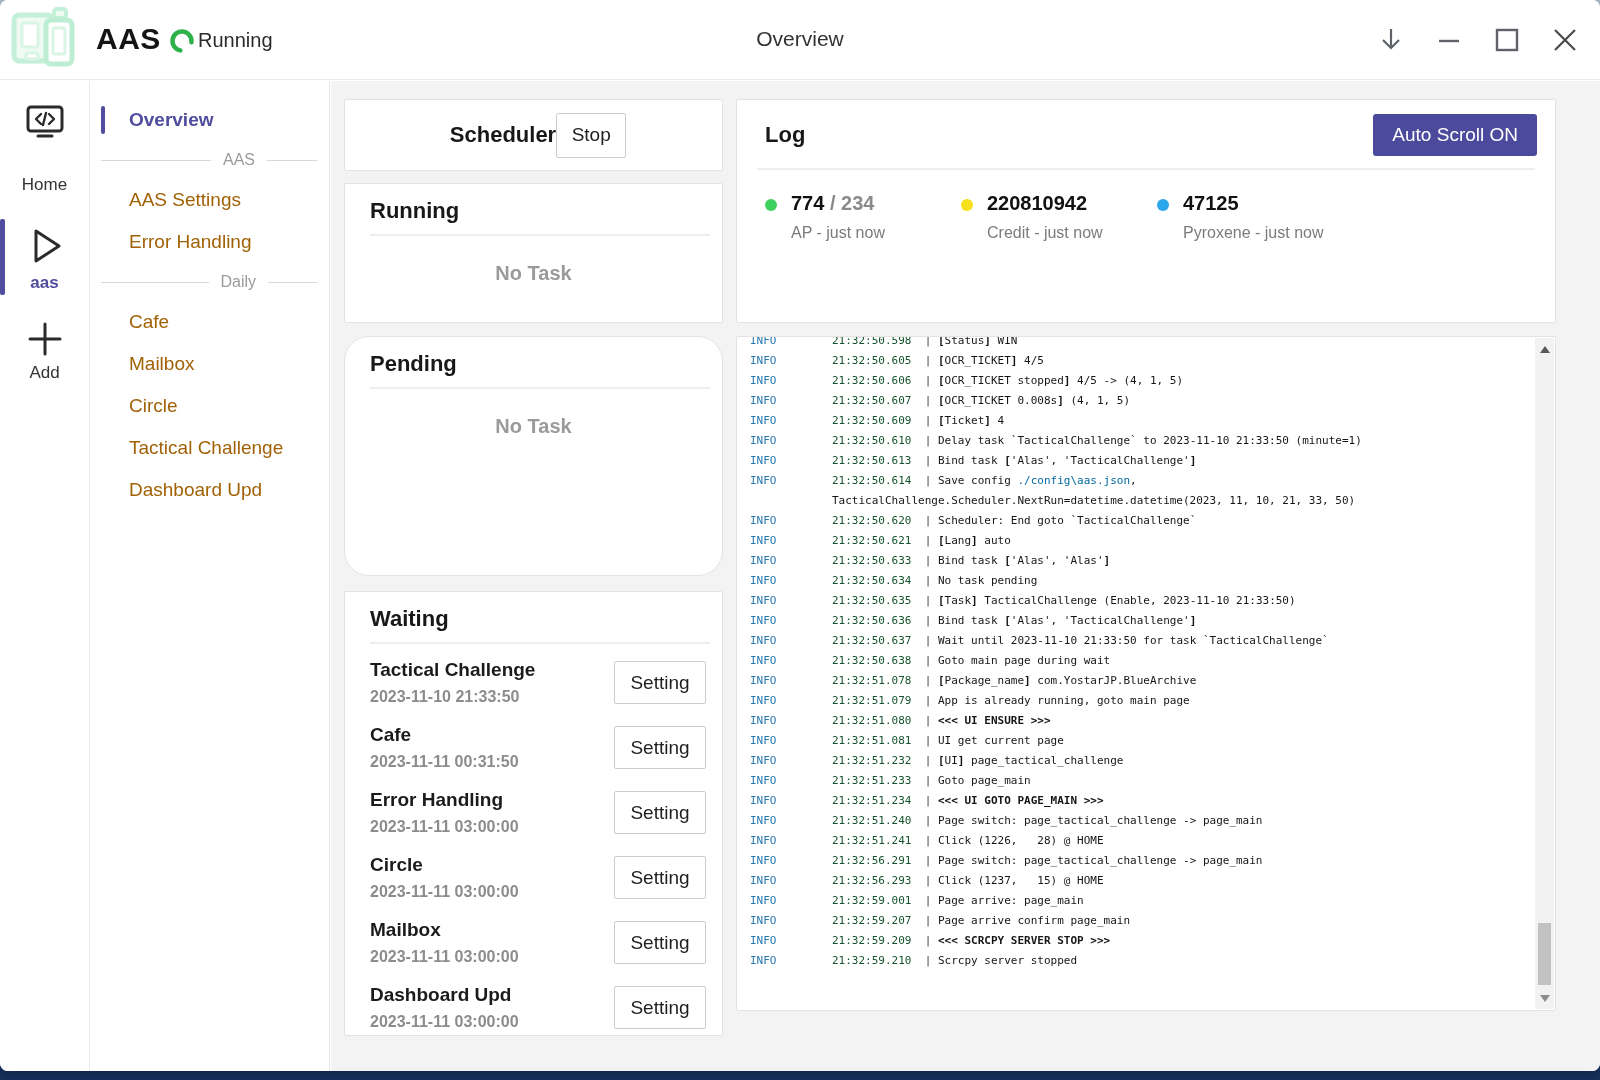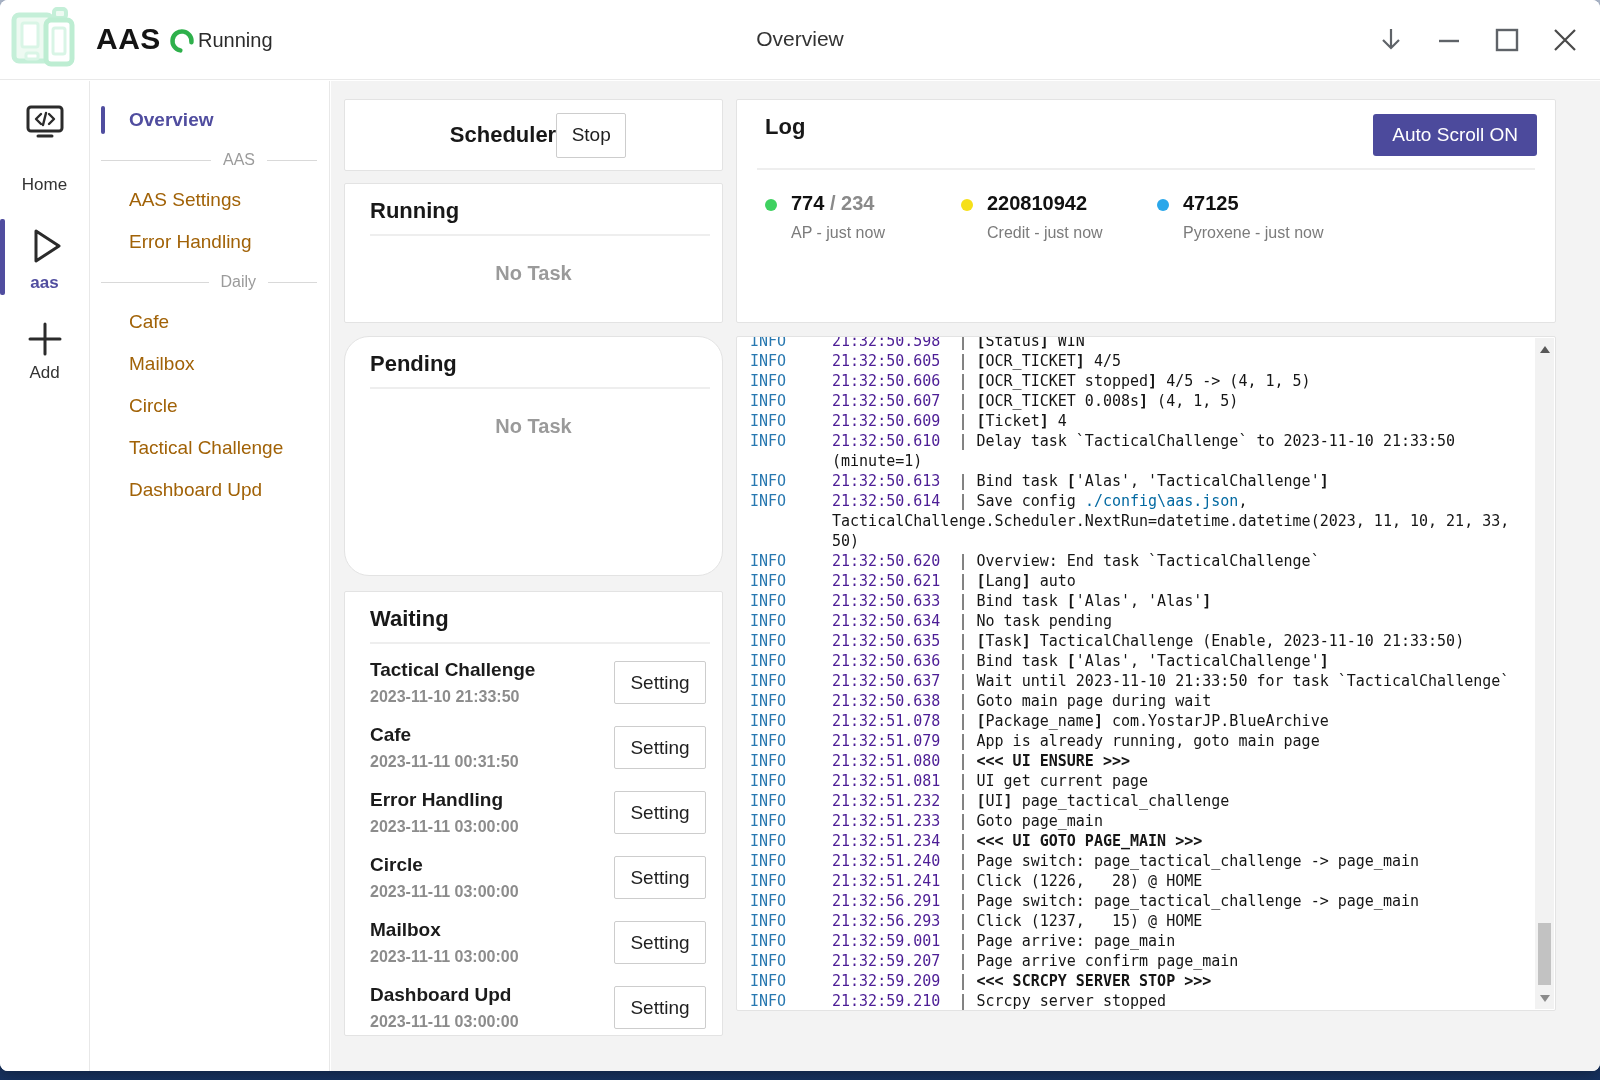--- a/index.html
+++ b/index.html
@@ -55,37 +55,37 @@
   .no-task { text-align:center; font-size:20px; font-weight:600; color:#9a9a9a; padding-top:26px; }
   
   .c-waiting { left:13px; top:510px; width:379px; height:445px; }
   .wait-list { padding:6px 16px 0 25px; }
   .wait-row { display:flex; justify-content:space-between; align-items:center; padding:9px 0; }
   .wait-name { font-size:19px; font-weight:600; color:#1b1b1b; }
   .wait-time { font-size:16px; font-weight:600; color:#8c8c8c; margin-top:7px; }
   .setting-btn { width:92px; height:43px; }
   
   .c-log { left:405px; top:18px; width:820px; height:224px; }
-  .log-head { display:flex; justify-content:space-between; padding:14px 18px 12px 28px; }
+  .log-head { display:flex; align-items:center; justify-content:space-between; padding:14px 18px 12px 28px; }
   .autoscroll-btn { background:#4c4a9c; color:#fff; border:none; border-radius:3px; font-size:19px; padding:10px 19px; font-family:inherit; cursor:pointer; }
   .log-divider { height:2px; background:#eeeeee; margin:0 20px; }
   .stats { display:flex; padding:22px 0 0 28px; }
   .stat { display:flex; width:196px; }
   .stat-dot { width:12px; height:12px; border-radius:50%; margin:7px 14px 0 0; flex:none; }
   .stat-value { font-size:20px; font-weight:700; color:#111; }
   .stat-suffix { font-size:20px; font-weight:600; color:#8a8a8a; }
   .stat-label { font-size:16px; color:#7b7b7b; margin-top:9px; }
   
   .c-logview { left:405px; top:255px; width:820px; height:675px; overflow:hidden; }
   .log-content { position:absolute; left:13px; top:-6px; right:28px; bottom:0;
-    font-family:"DejaVu Sans Mono", monospace; font-size:15px; line-height:20px; overflow:hidden; }
+    font-family:"DejaVu Sans Mono", monospace; font-size:11px; line-height:20px; overflow:hidden; }
   .log-line { display:flex; }
   .log-level { width:82px; flex:none; color:#2878b0; }
   .log-body { flex:1; white-space:pre-wrap; word-wrap:break-word; color:#151515; }
-  .log-body .t { color:#4c1d95; }
+  .log-body .t { color:#14532d; }
   .log-body .p { color:#3c3c3c; }
   .log-body .b { font-weight:bold; }
   .log-body .m { color:#0369a1; }
   
   .scrollbar { position:absolute; right:1px; top:1px; bottom:1px; width:19px; background:#f2f2f2; }
   .sb-arrow { position:absolute; left:0; width:19px; height:18px; display:flex; align-items:center; justify-content:center; cursor:pointer; }
   .sb-arrow.up { top:2px; } .sb-arrow.down { bottom:2px; }
   .tri-up { width:0; height:0; border-left:5px solid transparent; border-right:5px solid transparent; border-bottom:7px solid #585858; }
   .tri-down { width:0; height:0; border-left:5px solid transparent; border-right:5px solid transparent; border-top:7px solid #8b8b8b; }
   .sb-thumb { position:absolute; left:3px; width:13px; height:62px; bottom:24px; background:#c2c2c2; cursor:pointer; }
@@ -326,21 +326,21 @@
           <div class="log-line">
             <span class="log-level">INFO</span>
             <span class="log-body"><span class="t">21:32:50.613</span><span class="p">  | </span><span>Bind task </span><span class="b">[</span><span>'Alas', 'TacticalChallenge'</span><span class="b">]</span></span>
           </div>
           <div class="log-line">
             <span class="log-level">INFO</span>
             <span class="log-body"><span class="t">21:32:50.614</span><span class="p">  | </span><span>Save config </span><span class="m">./config\aas.json</span><span>, TacticalChallenge.Scheduler.NextRun=datetime.datetime(2023, 11, 10, 21, 33, 50)</span></span>
           </div>
           <div class="log-line">
             <span class="log-level">INFO</span>
-            <span class="log-body"><span class="t">21:32:50.620</span><span class="p">  | </span><span>Overview: End task `TacticalChallenge`</span></span>
+            <span class="log-body"><span class="t">21:32:50.620</span><span class="p">  | </span><span>Scheduler: End goto `TacticalChallenge`</span></span>
           </div>
           <div class="log-line">
             <span class="log-level">INFO</span>
             <span class="log-body"><span class="t">21:32:50.621</span><span class="p">  | </span><span class="b">[</span><span>Lang</span><span class="b">]</span><span> auto</span></span>
           </div>
           <div class="log-line">
             <span class="log-level">INFO</span>
             <span class="log-body"><span class="t">21:32:50.633</span><span class="p">  | </span><span>Bind task </span><span class="b">[</span><span>'Alas', 'Alas'</span><span class="b">]</span></span>
           </div>
           <div class="log-line">

